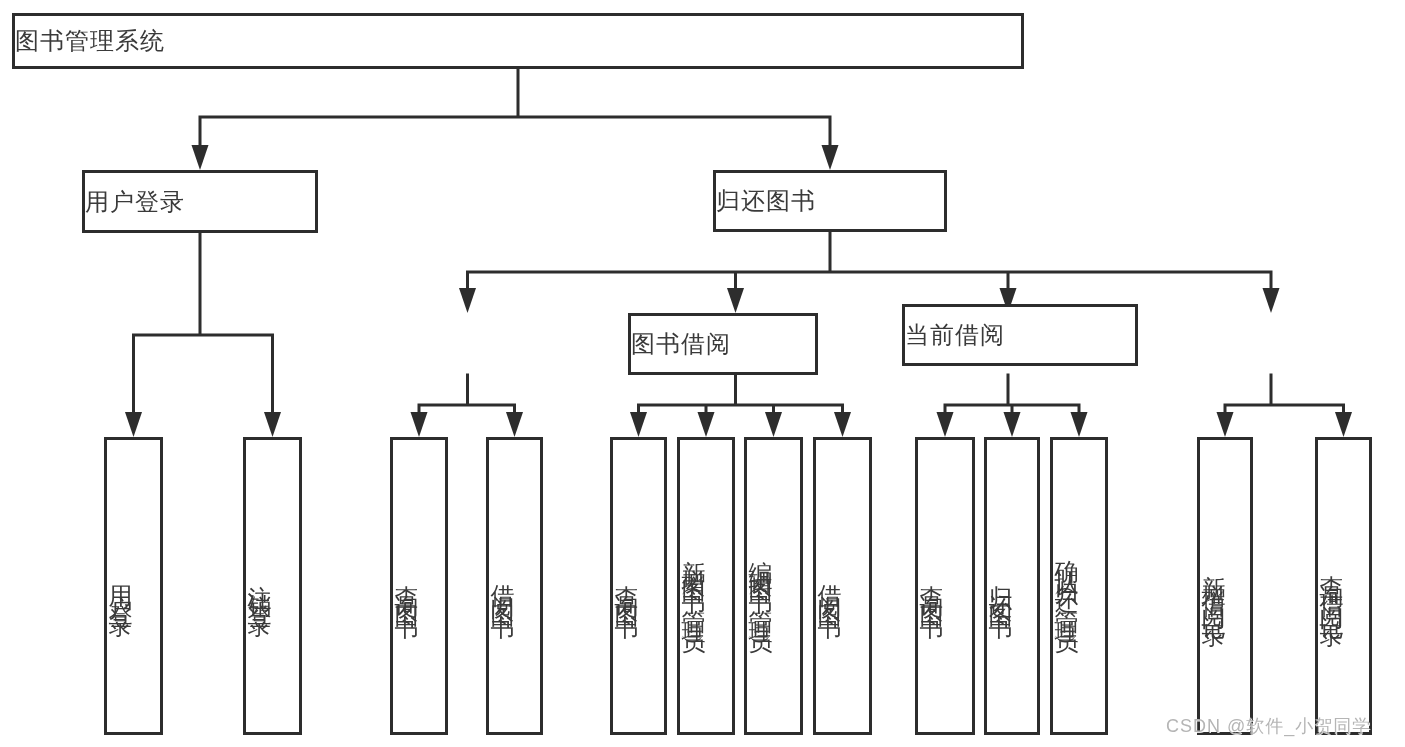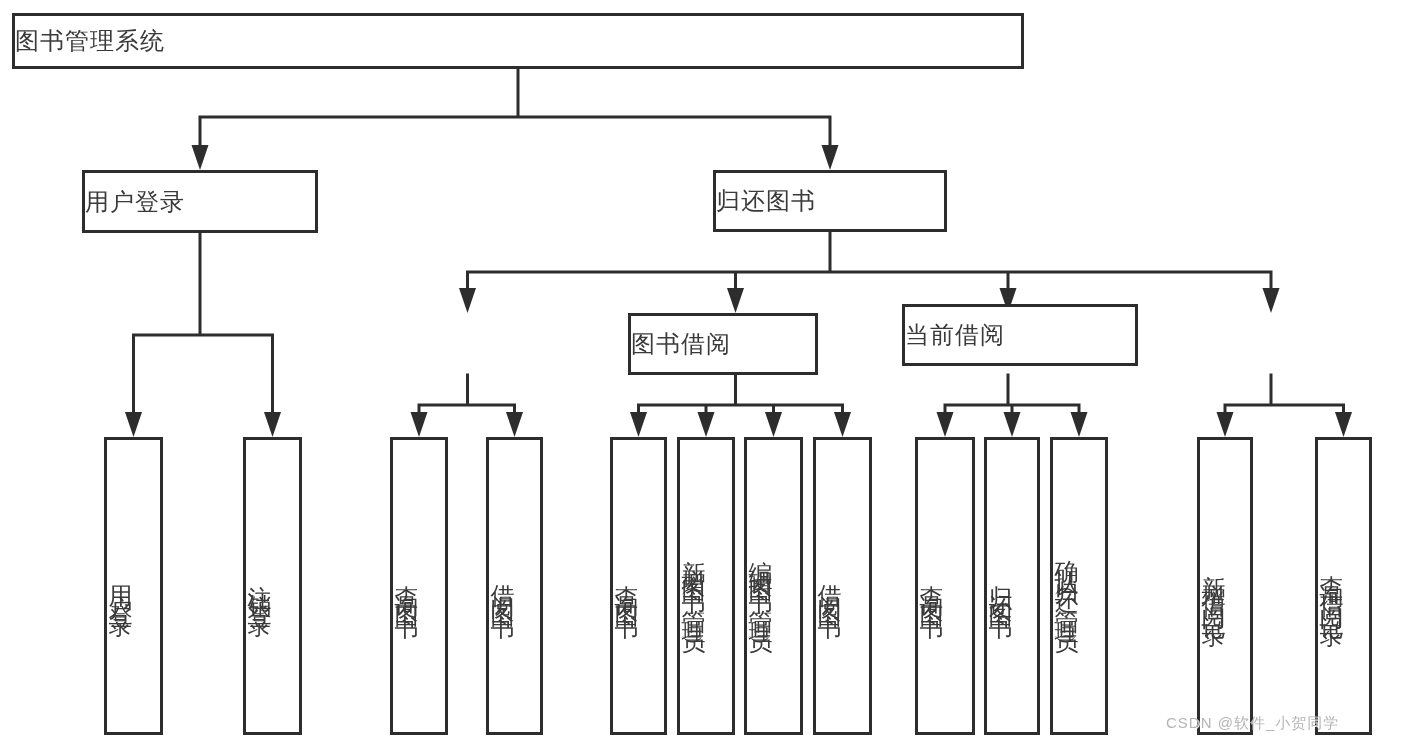--- a/index.html
+++ b/index.html
@@ -18,21 +18,21 @@
     display:flex;align-items:center;justify-content:flex-start;
     color:var(--text);font-size:24px;white-space:nowrap;
   }
   .node.h span{letter-spacing:1px;}
   .node.v span{
     writing-mode:vertical-rl;text-orientation:mixed;
     letter-spacing:10px;line-height:1.1;
   }
   .watermark{
     position:absolute;z-index:6;left:1166px;top:714px;
-    font-size:15px;color:var(--watermark);letter-spacing:1px;
+    font-size:18px;color:var(--watermark);letter-spacing:1px;
     text-shadow:1px 1px 0 rgba(255,255,255,.85);
   }
 </style>
 </head>
 <body>
 
 <div class="canvas">
 
   <svg class="connectors" width="1405" height="747" viewBox="0 0 1405 747" xmlns="http://www.w3.org/2000/svg">
     <path class="ln" d="

